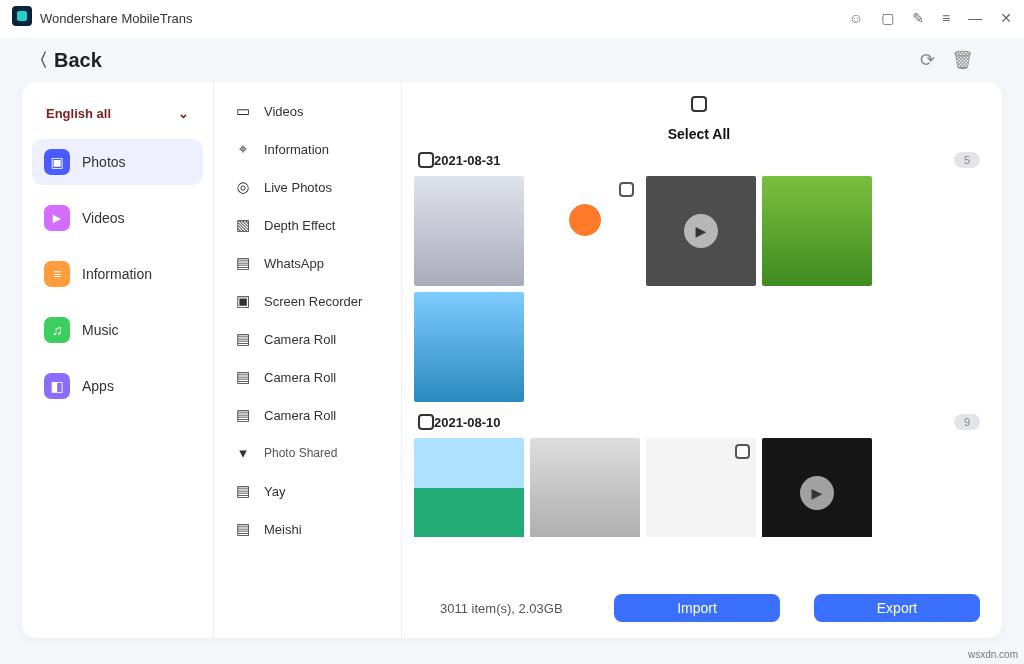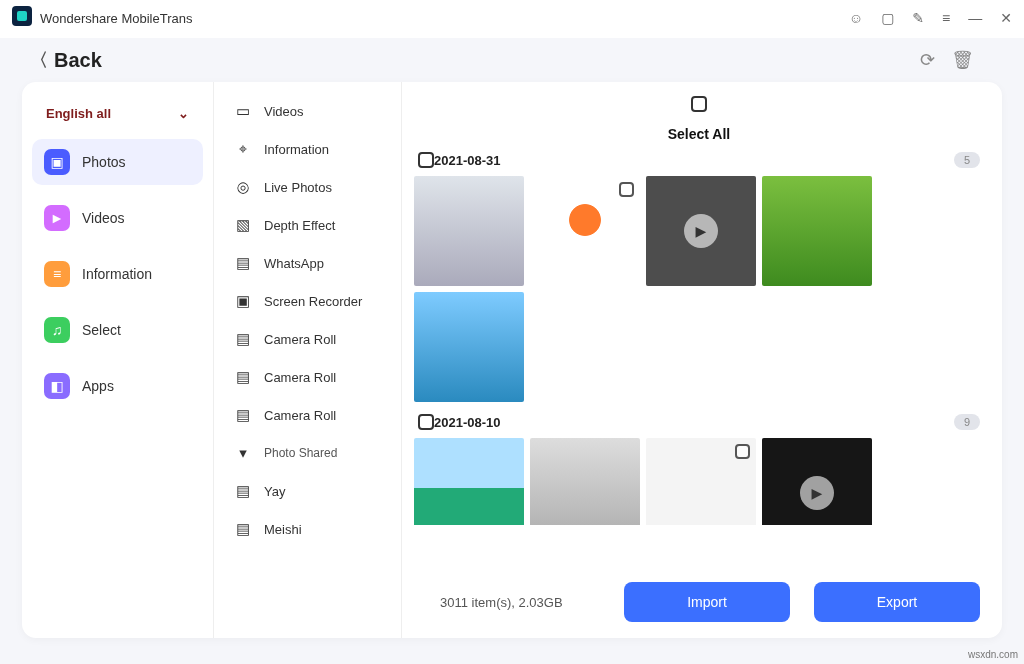--- a/index.html
+++ b/index.html
@@ -35,23 +35,23 @@
 .chk { width: 16px; height: 16px; border: 2px solid #333; border-radius: 4px; cursor: pointer; flex-shrink: 0; }
 .sel-label { font-size: 14px; font-weight: 600; color: #111; }
 .date-row { display: flex; align-items: center; padding: 6px 4px 4px 4px; }
 .date-label { font-size: 13px; font-weight: 600; color: #222; flex: 1; }
 .badge { background: #e2e4ea; color: #888; font-size: 11px; padding: 2px 10px; border-radius: 10px; }
 .thumbs { display: flex; flex-wrap: wrap; gap: 6px; padding: 4px 0 6px 0; }
 .thumb { width: 110px; height: 110px; background: #dde; border-radius: 2px; position: relative; overflow: hidden; cursor: pointer; }
 .thumb .dim { position: absolute; inset: 0; background: rgba(0,0,0,0.35); display: flex; align-items: center; justify-content: center; }
 .play { width: 34px; height: 34px; border-radius: 50%; background: rgba(255,255,255,0.6); display: flex; align-items: center; justify-content: center; color: #333; font-size: 14px; }
 .thumb-check { position: absolute; top: 6px; right: 6px; width: 15px; height: 15px; border: 2px solid #555; border-radius: 4px; background: rgba(255,255,255,0.6); }
-.footer { display: flex; align-items: center; padding: 14px 4px 16px 26px; gap: 24px; margin-top: 43px; }
+.footer { display: flex; align-items: center; padding: 14px 4px 16px 26px; gap: 34px; margin-top: 43px; }
 .footer-info { font-size: 13px; color: #555; flex: 1; }
-.btn { width: 166px; height: 40px; border-radius: 8px; background: #3b6fff; color: #fff; font-size: 14px; display: flex; align-items: center; justify-content: center; cursor: pointer; border: none; }
+.btn { width: 166px; height: 28px; border-radius: 8px; background: #3b6fff; color: #fff; font-size: 14px; display: flex; align-items: center; justify-content: center; cursor: pointer; border: none; }
 .watermark { position: absolute; right: 6px; bottom: 4px; font-size: 10px; color: #777; }
 .scroll-area { flex: 1; overflow: hidden; }
 
 .g-green { background: linear-gradient(#7bbf3f,#3e8b1f); }
 .g-sky { background: linear-gradient(#7ecbff,#2a8abf); }
 .g-grey { background: #777; }
 .g-dark { background: #222; }
 .g-flower { background: radial-gradient(circle at 50% 40%, #ff7a2b 0 18%, #fff 19% 100%); }
 .g-person { background: linear-gradient(#dfe4ea,#aab); }
 .g-totoro { background: #f4f4f4; }
@@ -101,21 +101,21 @@
         <div class="cat-item">
           <div class="cat-icon ci-videos">►</div>
           <span>Videos</span>
         </div>
         <div class="cat-item">
           <div class="cat-icon ci-info">≡</div>
           <span>Information</span>
         </div>
         <div class="cat-item">
           <div class="cat-icon ci-music">♫</div>
-          <span>Select</span>
+          <span>Music</span>
         </div>
         <div class="cat-item">
           <div class="cat-icon ci-apps">◧</div>
           <span>Apps</span>
         </div>
       </div>
   </div>
 
   <div class="col2">
     <div id="subcats">

